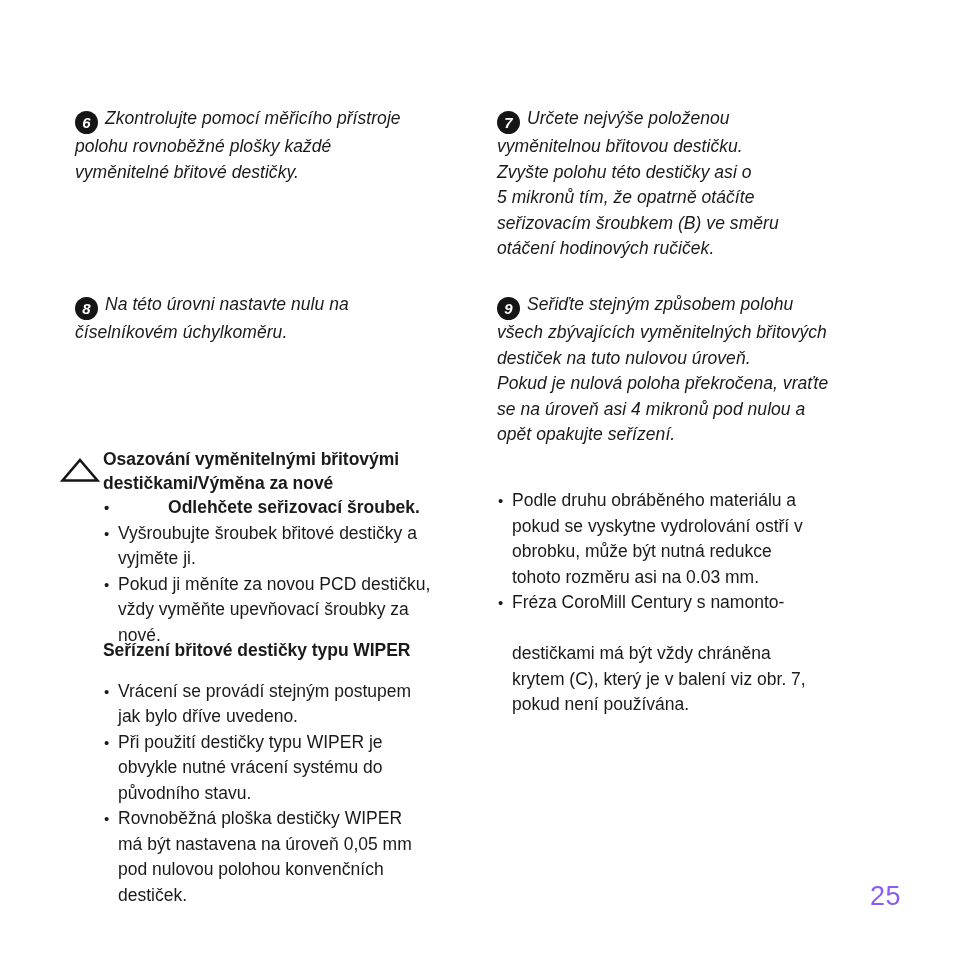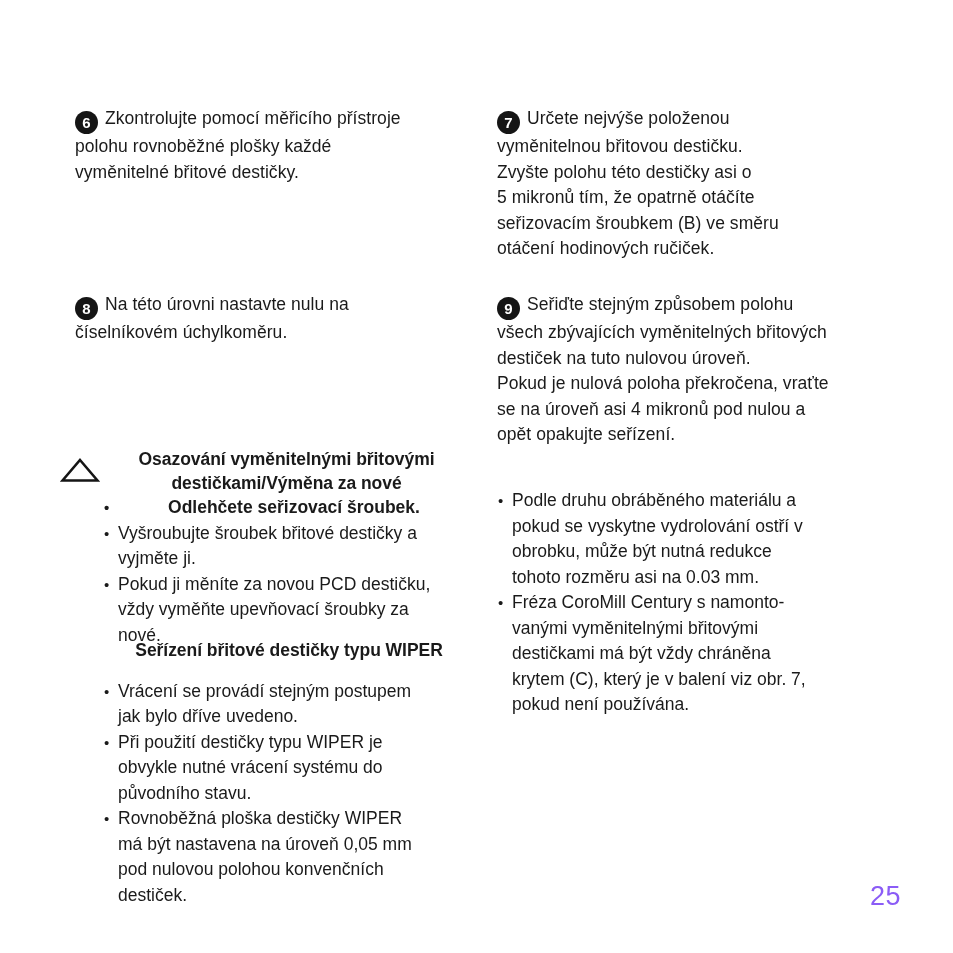--- a/index.html
+++ b/index.html
@@ -31,20 +31,21 @@
 
   
   .step {
     position: absolute;
     font-size: 17.5px;
     line-height: 25.5px;
     letter-spacing: 0.05px;
   }
   .step p {
     margin: 0;
+    font-style: italic;
   }
   .badge {
     display: inline-block;
     width: 23px;
     height: 23px;
     border-radius: 50%;
     background: #151515;
     color: #ffffff;
     font-size: 15px;
     font-weight: bold;
@@ -72,21 +73,20 @@
   .warn-body {
     margin-left: 43px;
   }
 
   h2.sec-head {
     margin: 0;
     font-size: 17.5px;
     line-height: 23.5px;
     font-weight: bold;
     letter-spacing: -0.05px;
-    text-align: center;
   }
 
   ul.blist {
     list-style: none;
     margin: 0;
     padding: 0;
   }
   ul.blist > li {
     position: relative;
     padding-left: 15px;
@@ -216,21 +216,21 @@
   <div class="right-bullets">
     <ul class="blist">
       <li>
         <span>Podle druhu obráběného materiálu a</span><br>
         <span>pokud se vyskytne vydrolování ostří v</span><br>
         <span>obrobku, může být nutná redukce</span><br>
         <span>tohoto rozměru asi na 0.03 mm.</span>
       </li>
       <li>
         <span>Fréza CoroMill Century s namonto-</span><br>
-        <span>vanými vyměnitelnými břitovými</span><br>
+        <br>
         <span>destičkami má být vždy chráněna</span><br>
         <span>krytem (C), který je v balení viz obr. 7,</span><br>
         <span>pokud není používána.</span>
       </li>
     </ul>
   </div>
 
   <div class="folio">25</div>
 
 </div>

